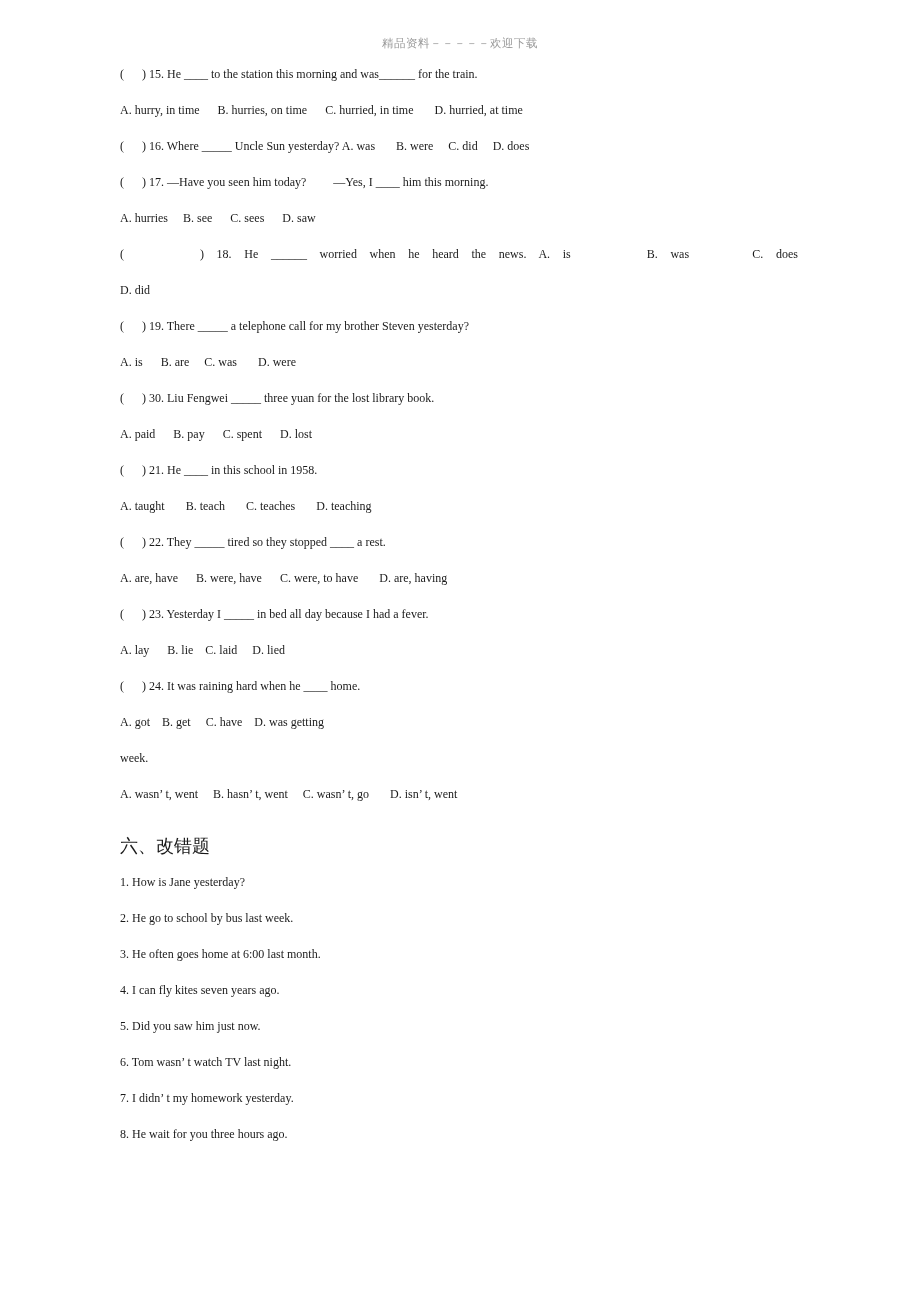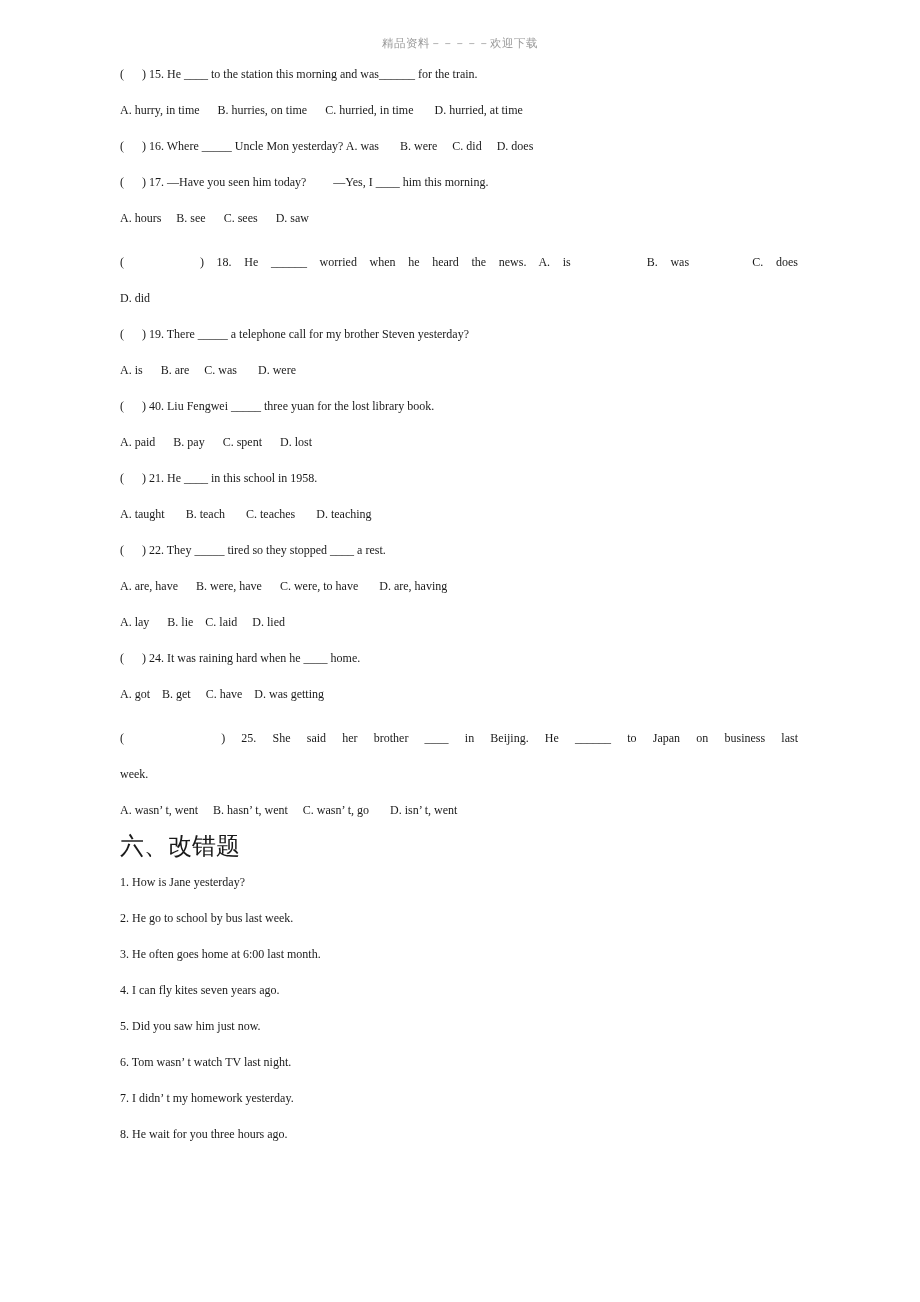--- a/index.html
+++ b/index.html
@@ -41,55 +41,55 @@
     font-size: 12px;
     line-height: 36px;
     color: #1a1a1a;
     white-space: pre-wrap;
     margin: 0;
   }
   
   .line.justify {
     text-align: justify;
     text-align-last: justify;
-    margin-top: 8px;
   }
   .line.cjk {
     font-family: Liberation Serif, serif;
-    font-size: 24px;
+    font-size: 18px;
+    margin-top: 16px;
   }
 </style>
 </head>
 <body>
 
 <div id="page">
 
   <div class="watermark">精品资料－－－－－欢迎下载</div>
 
   <div class="body-area">
 
     <p class="line">(      ) 15. He ____ to the station this morning and was______ for the train.</p>
     <p class="line">A. hurry, in time      B. hurries, on time      C. hurried, in time       D. hurried, at time</p>
-    <p class="line">(      ) 16. Where _____ Uncle Mon yesterday? A. was       B. were     C. did     D. does</p>
+    <p class="line">(      ) 16. Where _____ Uncle Sun yesterday? A. was       B. were     C. did     D. does</p>
     <p class="line">(      ) 17. —Have you seen him today?         —Yes, I ____ him this morning.</p>
-    <p class="line">A. hours     B. see      C. sees      D. saw</p>
+    <p class="line">A. hurries     B. see      C. sees      D. saw</p>
     <p class="line justify">(      ) 18. He ______ worried when he heard the news. A. is      B. was     C. does</p>
     <p class="line">D. did</p>
     <p class="line">(      ) 19. There _____ a telephone call for my brother Steven yesterday?</p>
     <p class="line">A. is      B. are     C. was       D. were</p>
-    <p class="line">(      ) 40. Liu Fengwei _____ three yuan for the lost library book.</p>
+    <p class="line">(      ) 30. Liu Fengwei _____ three yuan for the lost library book.</p>
     <p class="line">A. paid      B. pay      C. spent      D. lost</p>
     <p class="line">(      ) 21. He ____ in this school in 1958.</p>
     <p class="line">A. taught       B. teach       C. teaches       D. teaching</p>
     <p class="line">(      ) 22. They _____ tired so they stopped ____ a rest.</p>
     <p class="line">A. are, have      B. were, have      C. were, to have       D. are, having</p>
+    <p class="line">(      ) 23. Yesterday I _____ in bed all day because I had a fever.</p>
     <p class="line">A. lay      B. lie    C. laid     D. lied</p>
     <p class="line">(      ) 24. It was raining hard when he ____ home.</p>
     <p class="line">A. got    B. get     C. have    D. was getting</p>
-    <p class="line justify">(      ) 25. She said her brother ____ in Beijing. He ______ to Japan on business last</p>
     <p class="line">week.</p>
     <p class="line">A. wasn’ t, went     B. hasn’ t, went     C. wasn’ t, go       D. isn’ t, went</p>
 
     <p class="line cjk">六、改错题</p>
 
     <p class="line">1. How is Jane yesterday?</p>
     <p class="line">2. He go to school by bus last week.</p>
     <p class="line">3. He often goes home at 6:00 last month.</p>
     <p class="line">4. I can fly kites seven years ago.</p>
     <p class="line">5. Did you saw him just now.</p>

